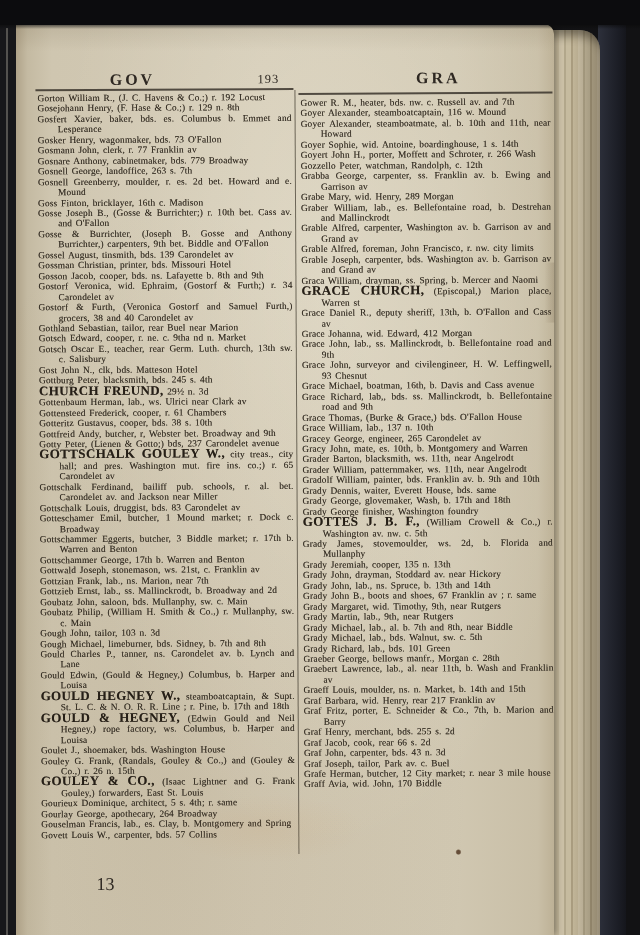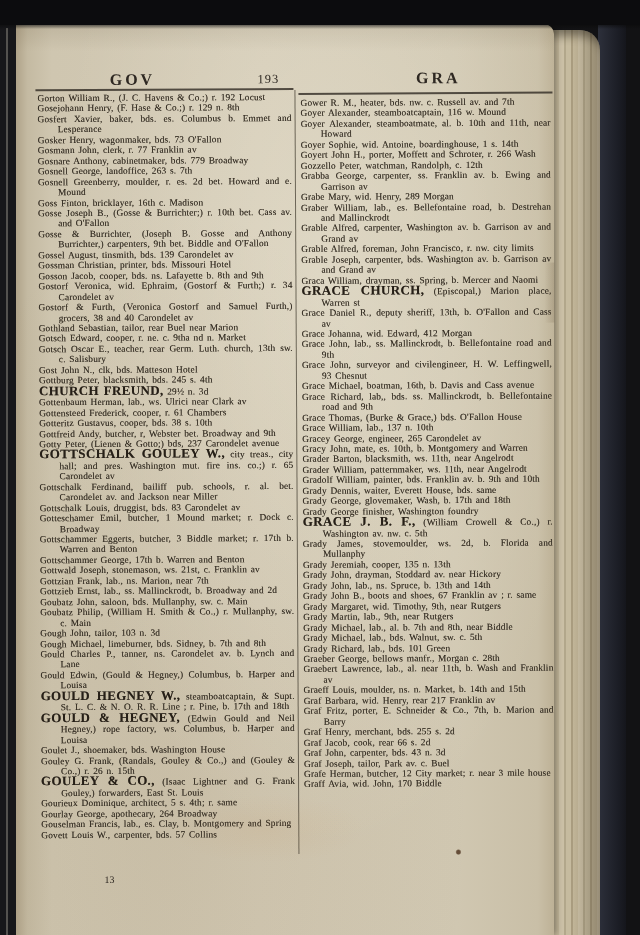--- a/index.html
+++ b/index.html
@@ -44,21 +44,21 @@
   .rule-right{left:286px;top:69px;width:254px;}
   .divider{position:absolute;left:281.5px;top:66px;width:1px;height:764px;background:#474034;opacity:.75;}
   
   .col{position:absolute;color:#332c22;font-size:9.4px;line-height:10.45px;
     text-align:justify;letter-spacing:.15px;word-spacing:1.2px;
     text-shadow:0 0 .5px rgba(51,44,34,.55);}
   .col-left{left:25px;top:68px;width:254px;}
   .col-right{left:288px;top:74px;width:250px;}
   .entry{padding-left:20px;text-indent:-20px;}
   .entry b{font-weight:bold;font-size:13px;letter-spacing:.35px;color:#261f17;}
-  .signature{position:absolute;left:88px;top:849px;font-weight:normal;font-size:10px;color:#2e2822;}
+  .signature{position:absolute;left:80px;top:849px;font-weight:normal;font-size:18px;color:#2e2822;}
   
   .stain-dot{position:absolute;left:439px;top:826px;width:6px;height:6px;border-radius:50%;
     background:radial-gradient(circle,#4a2f1a 0 40%,rgba(74,47,26,0) 75%);opacity:.8;}
   .stain-soft{position:absolute;left:150px;top:770px;width:200px;height:70px;border-radius:50%;
     background:radial-gradient(ellipse,rgba(190,120,50,.07),rgba(190,120,50,0) 70%);}
   .edge-nick{position:absolute;left:531px;top:240px;width:10px;height:60px;
     background:linear-gradient(90deg,rgba(0,0,0,0),rgba(120,105,80,.25));}
 </style>
 </head>
 <body>
@@ -154,21 +154,21 @@
         <div class="entry">Grace Thomas, (Burke &amp; Grace,) bds. O'Fallon House</div>
         <div class="entry">Grace William, lab., 137 n. 10th</div>
         <div class="entry">Gracey George, engineer, 265 Carondelet av</div>
         <div class="entry">Gracy John, mate, es. 10th, b. Montgomery and Warren</div>
         <div class="entry">Grader Barton, blacksmith, ws. 11th, near Angelrodt</div>
         <div class="entry">Grader William, patternmaker, ws. 11th, near Angelrodt</div>
         <div class="entry">Gradolf William, painter, bds. Franklin av. b. 9th and 10th</div>
         <div class="entry">Grady Dennis, waiter, Everett House, bds. same</div>
         <div class="entry">Grady George, glovemaker, Wash, b. 17th and 18th</div>
         <div class="entry">Grady George finisher, Washington foundry</div>
-        <div class="entry"><b>GRACE J. B. F.,</b> (William Crowell &amp; Co.,) r. Washington av. nw. c. 5th</div>
+        <div class="entry"><b>GOTTES J. B. F.,</b> (William Crowell &amp; Co.,) r. Washington av. nw. c. 5th</div>
         <div class="entry">Grady James, stovemoulder, ws. 2d, b. Florida and Mullanphy</div>
         <div class="entry">Grady Jeremiah, cooper, 135 n. 13th</div>
         <div class="entry">Grady John, drayman, Stoddard av. near Hickory</div>
         <div class="entry">Grady John, lab., ns. Spruce, b. 13th and 14th</div>
         <div class="entry">Grady John B., boots and shoes, 67 Franklin av ; r. same</div>
         <div class="entry">Grady Margaret, wid. Timothy, 9th, near Rutgers</div>
         <div class="entry">Grady Martin, lab., 9th, near Rutgers</div>
         <div class="entry">Grady Michael, lab., al. b. 7th and 8th, near Biddle</div>
         <div class="entry">Grady Michael, lab., bds. Walnut, sw. c. 5th</div>
         <div class="entry">Grady Richard, lab., bds. 101 Green</div>

